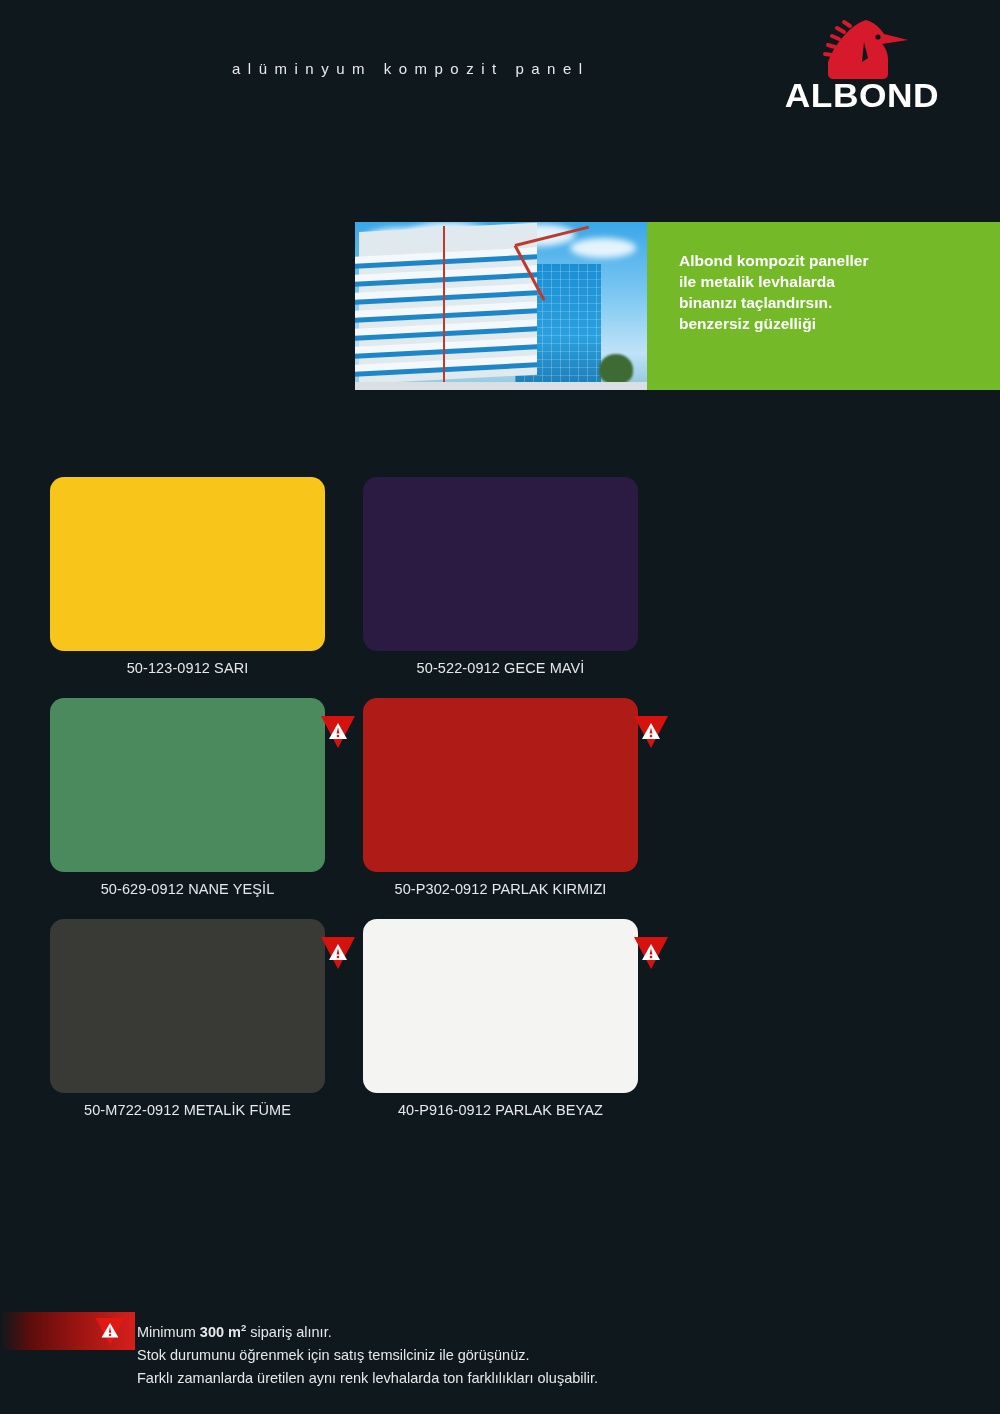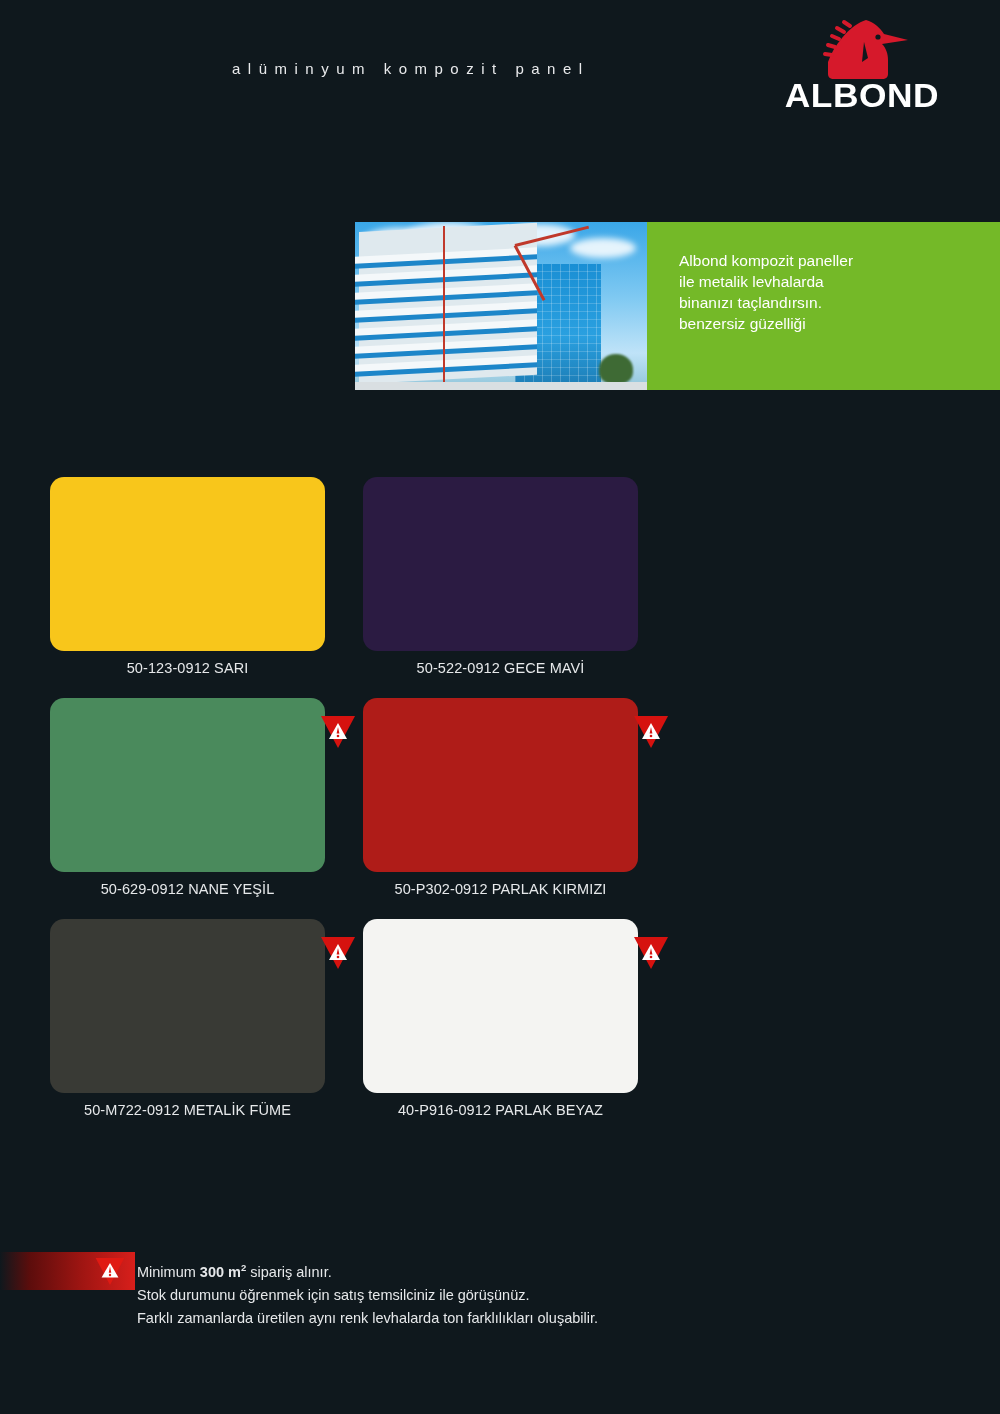--- a/index.html
+++ b/index.html
@@ -166,21 +166,21 @@
 
   .promo-text {
     flex: 1;
     background: #74b928;
     padding: 28px 0 0 32px;
   }
   .promo-text p {
     color: #ffffff;
     font-size: 15.5px;
     line-height: 21px;
-    font-weight: 400;
+    font-weight: 700;
   }
 
   
   .grid {
     position: absolute;
     left: 50px;
     top: 477px;
     width: 900px;
   }
   .row {
@@ -213,21 +213,21 @@
     right: -30px;
     width: 34px;
     height: 32px;
     z-index: 5;
   }
 
   
   .footer {
     position: absolute;
     left: 0;
-    top: 1252px;
+    top: 1312px;
     width: 1000px;
     height: 90px;
   }
   .footer-badge {
     position: absolute;
     left: 0; top: 0;
     width: 135px;
     height: 38px;
     background: linear-gradient(90deg, #0f181d 0%, #5c0d0c 22%, #9e1512 60%, #d81f1b 100%);
   }

